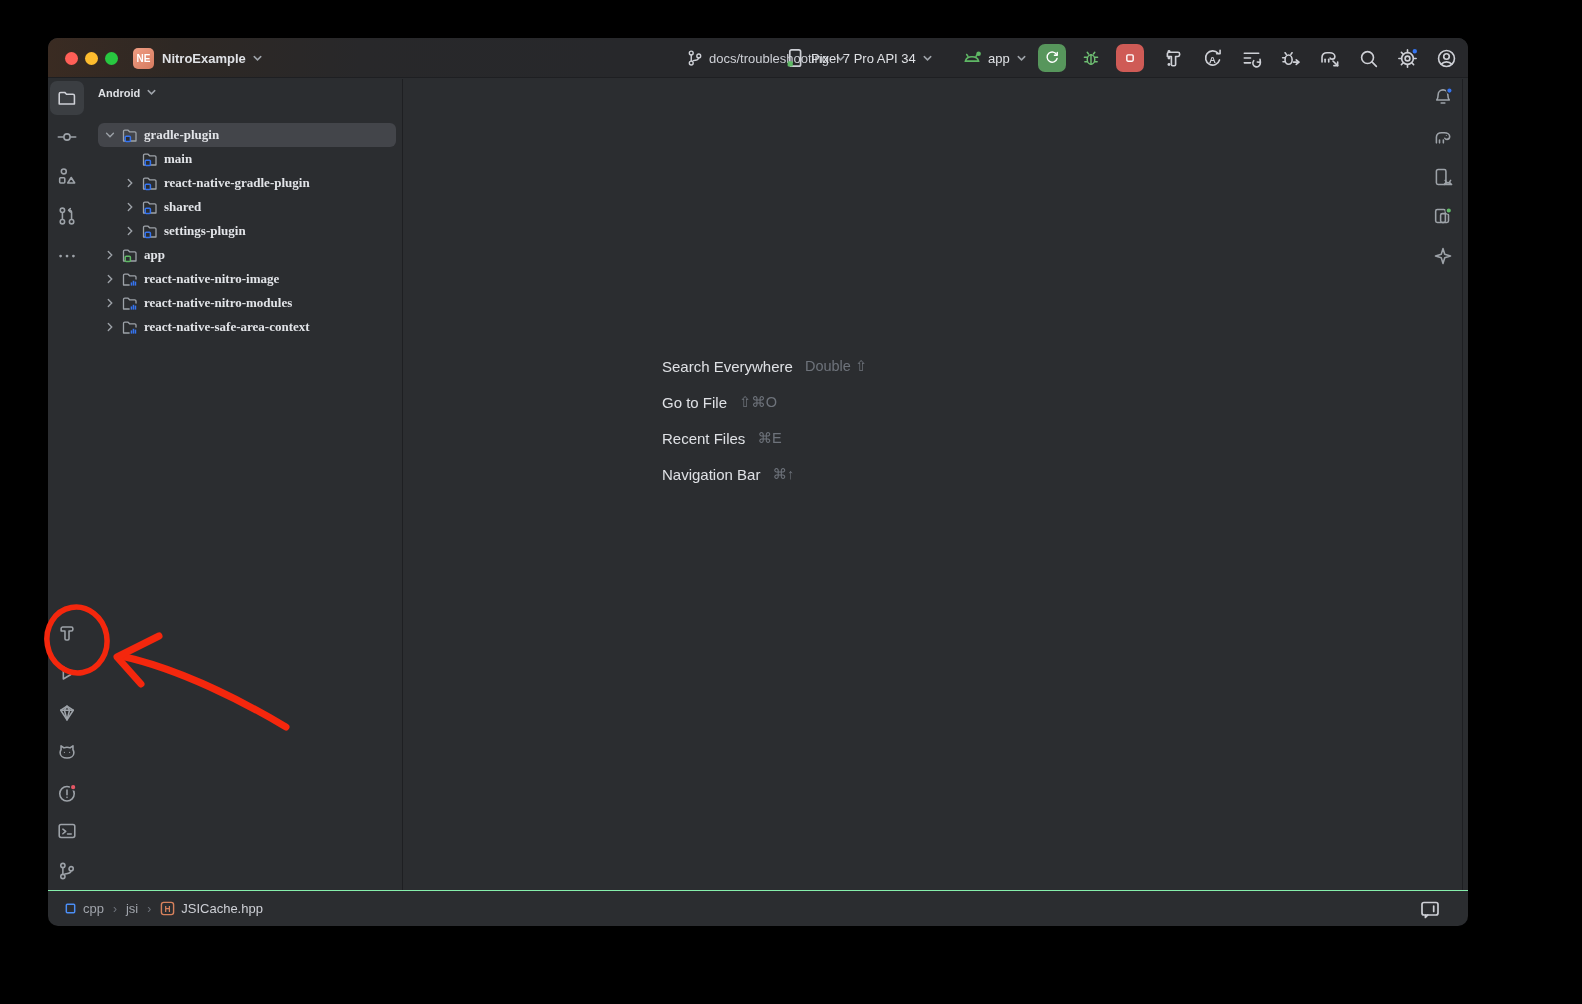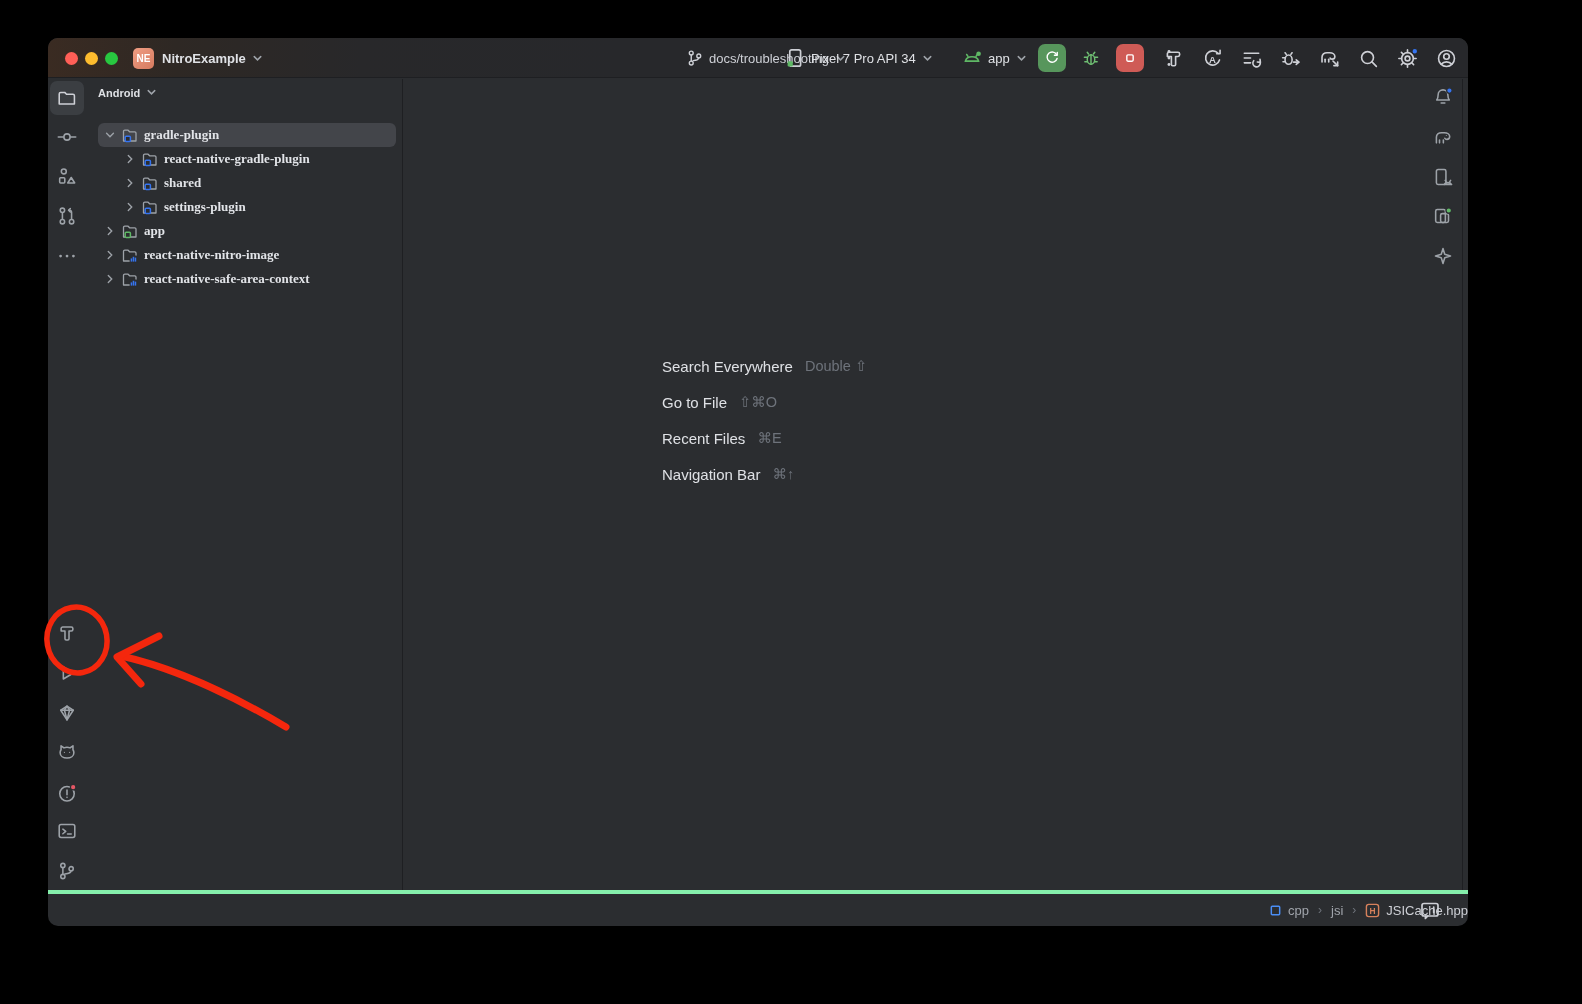--- a/index.html
+++ b/index.html
@@ -50,21 +50,21 @@
   .tree-label { color:#e2e4e8; font-size:13px; font-weight:600; white-space:nowrap; }
   .tree-label.regular { font-weight:400; color:#d5d7db; }
   
   .editor { position:absolute; left:355px; top:41px; right:52px; bottom:36px; background:#2b2d30; }
   .shortcuts { position:absolute; left:259px; top:269px; }
   .sc-row { height:36px; display:flex; align-items:center; }
   .sc-label { color:#dfe1e5; font-size:15px; font-weight:500; }
   .sc-keys { color:#6e737b; font-size:14.5px; margin-left:12px; }
   
   .statusbar { position:absolute; left:0; bottom:0; width:100%; height:36px;
-               border-top:4px solid #86efac; display:flex; align-items:center;justify-content:flex-end; }
+               border-top:1px solid #86efac; display:flex; align-items:center; }
   .crumbs { display:flex; align-items:center; margin-left:16px; font-size:13px; color:#a0a4ab; }
   .crumb-sep { color:#6e737b; margin:0 9px; font-size:12px; }
   .crumb-ic { display:flex; margin-right:6px; }
   .sb-right { position:absolute; right:26px; display:flex; color:#8a8e95; }
   
   .annotation { position:absolute; left:0; top:0; width:1582px; height:1004px;
                 pointer-events:none; z-index:50; }
 </style>
 </head>
 <body>
@@ -376,20 +376,32 @@
               <svg viewBox="0 0 17 17" width="17" height="17" fill="none">
                 <path d="M2.5 14v-9.5A1.3 1.3 0 0 1 3.8 3.2h3.3l1.5 1.6h5.1A1.3 1.3 0 0 1 15 6.1V14z" stroke="#9da2a8" stroke-width="1.3" stroke-linejoin="round"></path>
                 <rect x="4.2" y="9.2" width="5.2" height="5.2" rx="1" fill="#2b2d30" stroke="#3574f0" stroke-width="1.5"></rect>
               </svg>
             </span>
             <span class="tree-label">gradle-plugin</span>
           </div>
         </div>
         <div class="tree-row">
           <div class="tree-cell" style="margin-left:36px">
+            <span class="tree-chev"></span>
+            <span class="tree-icon">
+              <svg viewBox="0 0 17 17" width="17" height="17" fill="none">
+                <path d="M2.5 14v-9.5A1.3 1.3 0 0 1 3.8 3.2h3.3l1.5 1.6h5.1A1.3 1.3 0 0 1 15 6.1V14z" stroke="#9da2a8" stroke-width="1.3" stroke-linejoin="round"></path>
+                <rect x="4.2" y="9.2" width="5.2" height="5.2" rx="1" fill="#2b2d30" stroke="#3574f0" stroke-width="1.5"></rect>
+              </svg>
+            </span>
+            <span class="tree-label">main</span>
+          </div>
+        </div>
+        <div class="tree-row">
+          <div class="tree-cell" style="margin-left:36px">
             <span class="tree-chev">
               <svg viewBox="0 0 14 14" width="12" height="12" fill="none" stroke="currentColor" stroke-width="1.6" stroke-linecap="round">
                 <path d="M5 3l4 4-4 4"></path>
               </svg>
             </span>
             <span class="tree-icon">
               <svg viewBox="0 0 17 17" width="17" height="17" fill="none">
                 <path d="M2.5 14v-9.5A1.3 1.3 0 0 1 3.8 3.2h3.3l1.5 1.6h5.1A1.3 1.3 0 0 1 15 6.1V14z" stroke="#9da2a8" stroke-width="1.3" stroke-linejoin="round"></path>
                 <rect x="4.2" y="9.2" width="5.2" height="5.2" rx="1" fill="#2b2d30" stroke="#3574f0" stroke-width="1.5"></rect>
               </svg>
@@ -455,20 +467,39 @@
             <span class="tree-icon">
               <svg viewBox="0 0 17 17" width="17" height="17" fill="none">
                 <path d="M2.5 14v-9.5A1.3 1.3 0 0 1 3.8 3.2h3.3l1.5 1.6h5.1A1.3 1.3 0 0 1 15 6.1V14z" stroke="#9da2a8" stroke-width="1.3" stroke-linejoin="round"></path>
                 <rect x="8.6" y="8.4" width="7.6" height="7" rx="1" fill="#2b2d30"></rect>
                 <rect x="9.7" y="11.4" width="1.5" height="3.2" fill="#3574f0"></rect>
                 <rect x="11.7" y="9.8" width="1.5" height="4.8" fill="#3574f0"></rect>
                 <rect x="13.7" y="10.6" width="1.5" height="4" fill="#3574f0"></rect>
               </svg>
             </span>
             <span class="tree-label">react-native-nitro-image</span>
+          </div>
+        </div>
+        <div class="tree-row">
+          <div class="tree-cell" style="margin-left:16px">
+            <span class="tree-chev">
+              <svg viewBox="0 0 14 14" width="12" height="12" fill="none" stroke="currentColor" stroke-width="1.6" stroke-linecap="round">
+                <path d="M5 3l4 4-4 4"></path>
+              </svg>
+            </span>
+            <span class="tree-icon">
+              <svg viewBox="0 0 17 17" width="17" height="17" fill="none">
+                <path d="M2.5 14v-9.5A1.3 1.3 0 0 1 3.8 3.2h3.3l1.5 1.6h5.1A1.3 1.3 0 0 1 15 6.1V14z" stroke="#9da2a8" stroke-width="1.3" stroke-linejoin="round"></path>
+                <rect x="8.6" y="8.4" width="7.6" height="7" rx="1" fill="#2b2d30"></rect>
+                <rect x="9.7" y="11.4" width="1.5" height="3.2" fill="#3574f0"></rect>
+                <rect x="11.7" y="9.8" width="1.5" height="4.8" fill="#3574f0"></rect>
+                <rect x="13.7" y="10.6" width="1.5" height="4" fill="#3574f0"></rect>
+              </svg>
+            </span>
+            <span class="tree-label">react-native-nitro-modules</span>
           </div>
         </div>
         <div class="tree-row">
           <div class="tree-cell" style="margin-left:16px">
             <span class="tree-chev">
               <svg viewBox="0 0 14 14" width="12" height="12" fill="none" stroke="currentColor" stroke-width="1.6" stroke-linecap="round">
                 <path d="M5 3l4 4-4 4"></path>
               </svg>
             </span>
             <span class="tree-icon">

